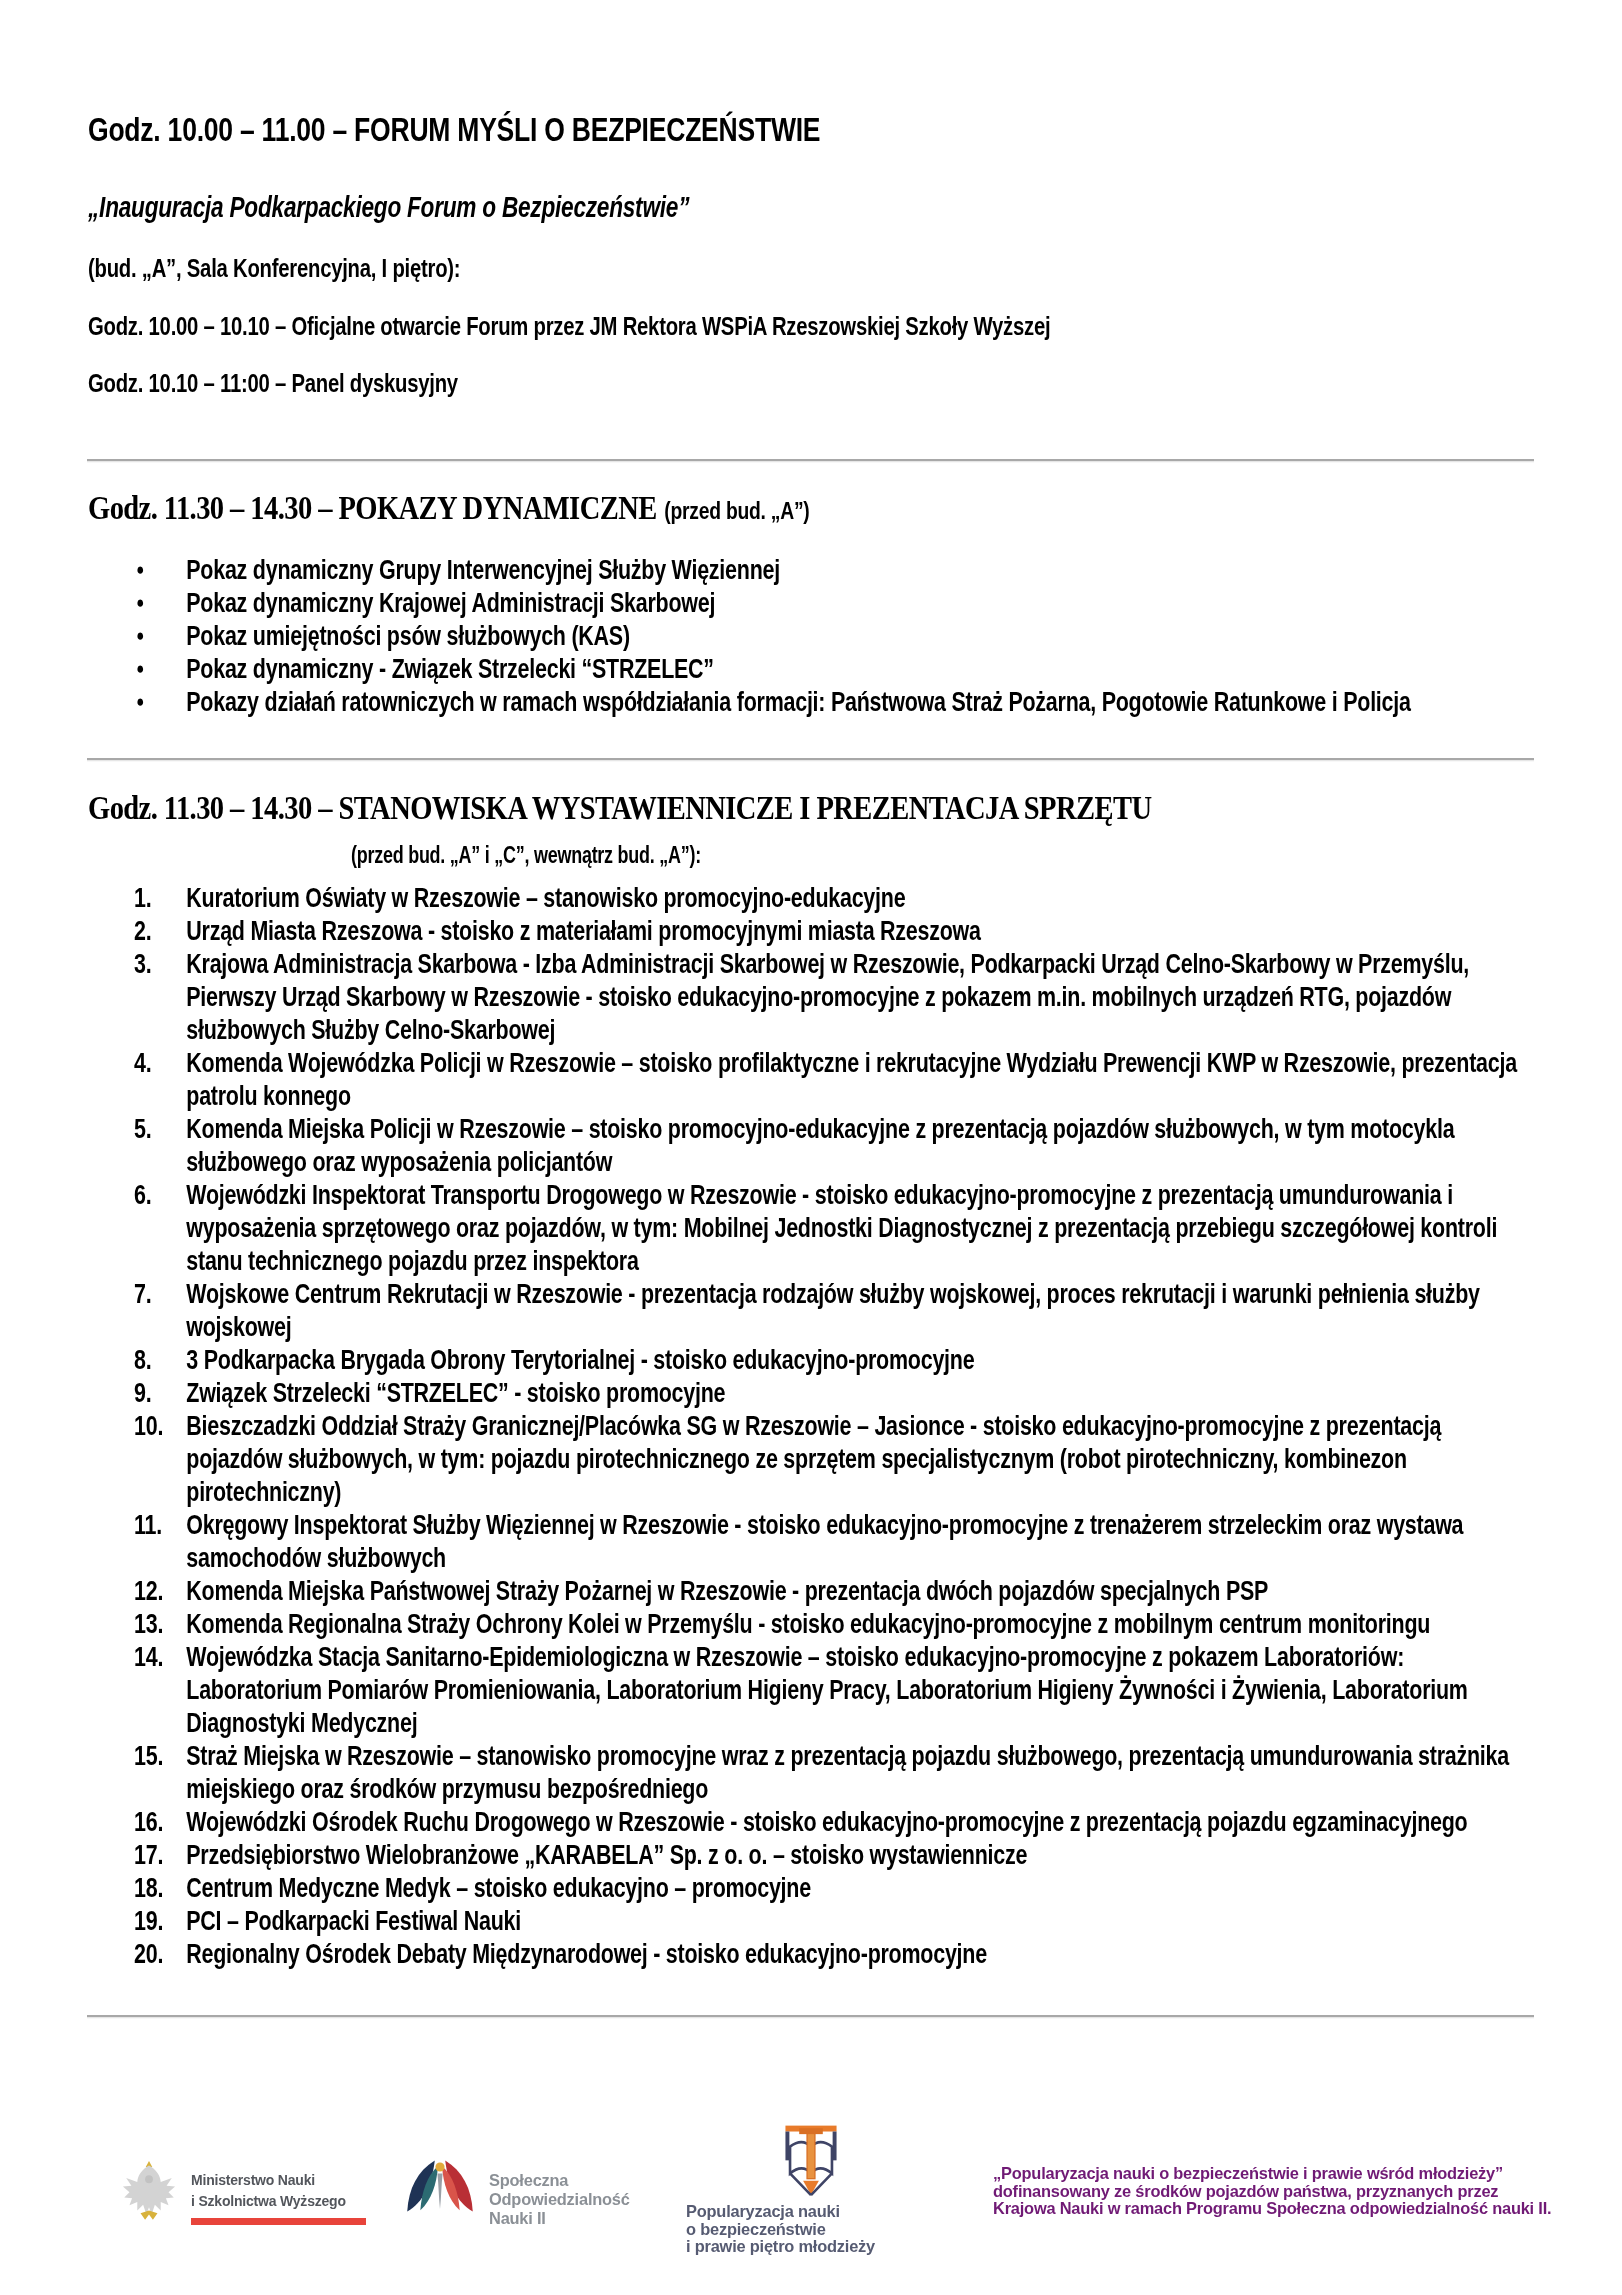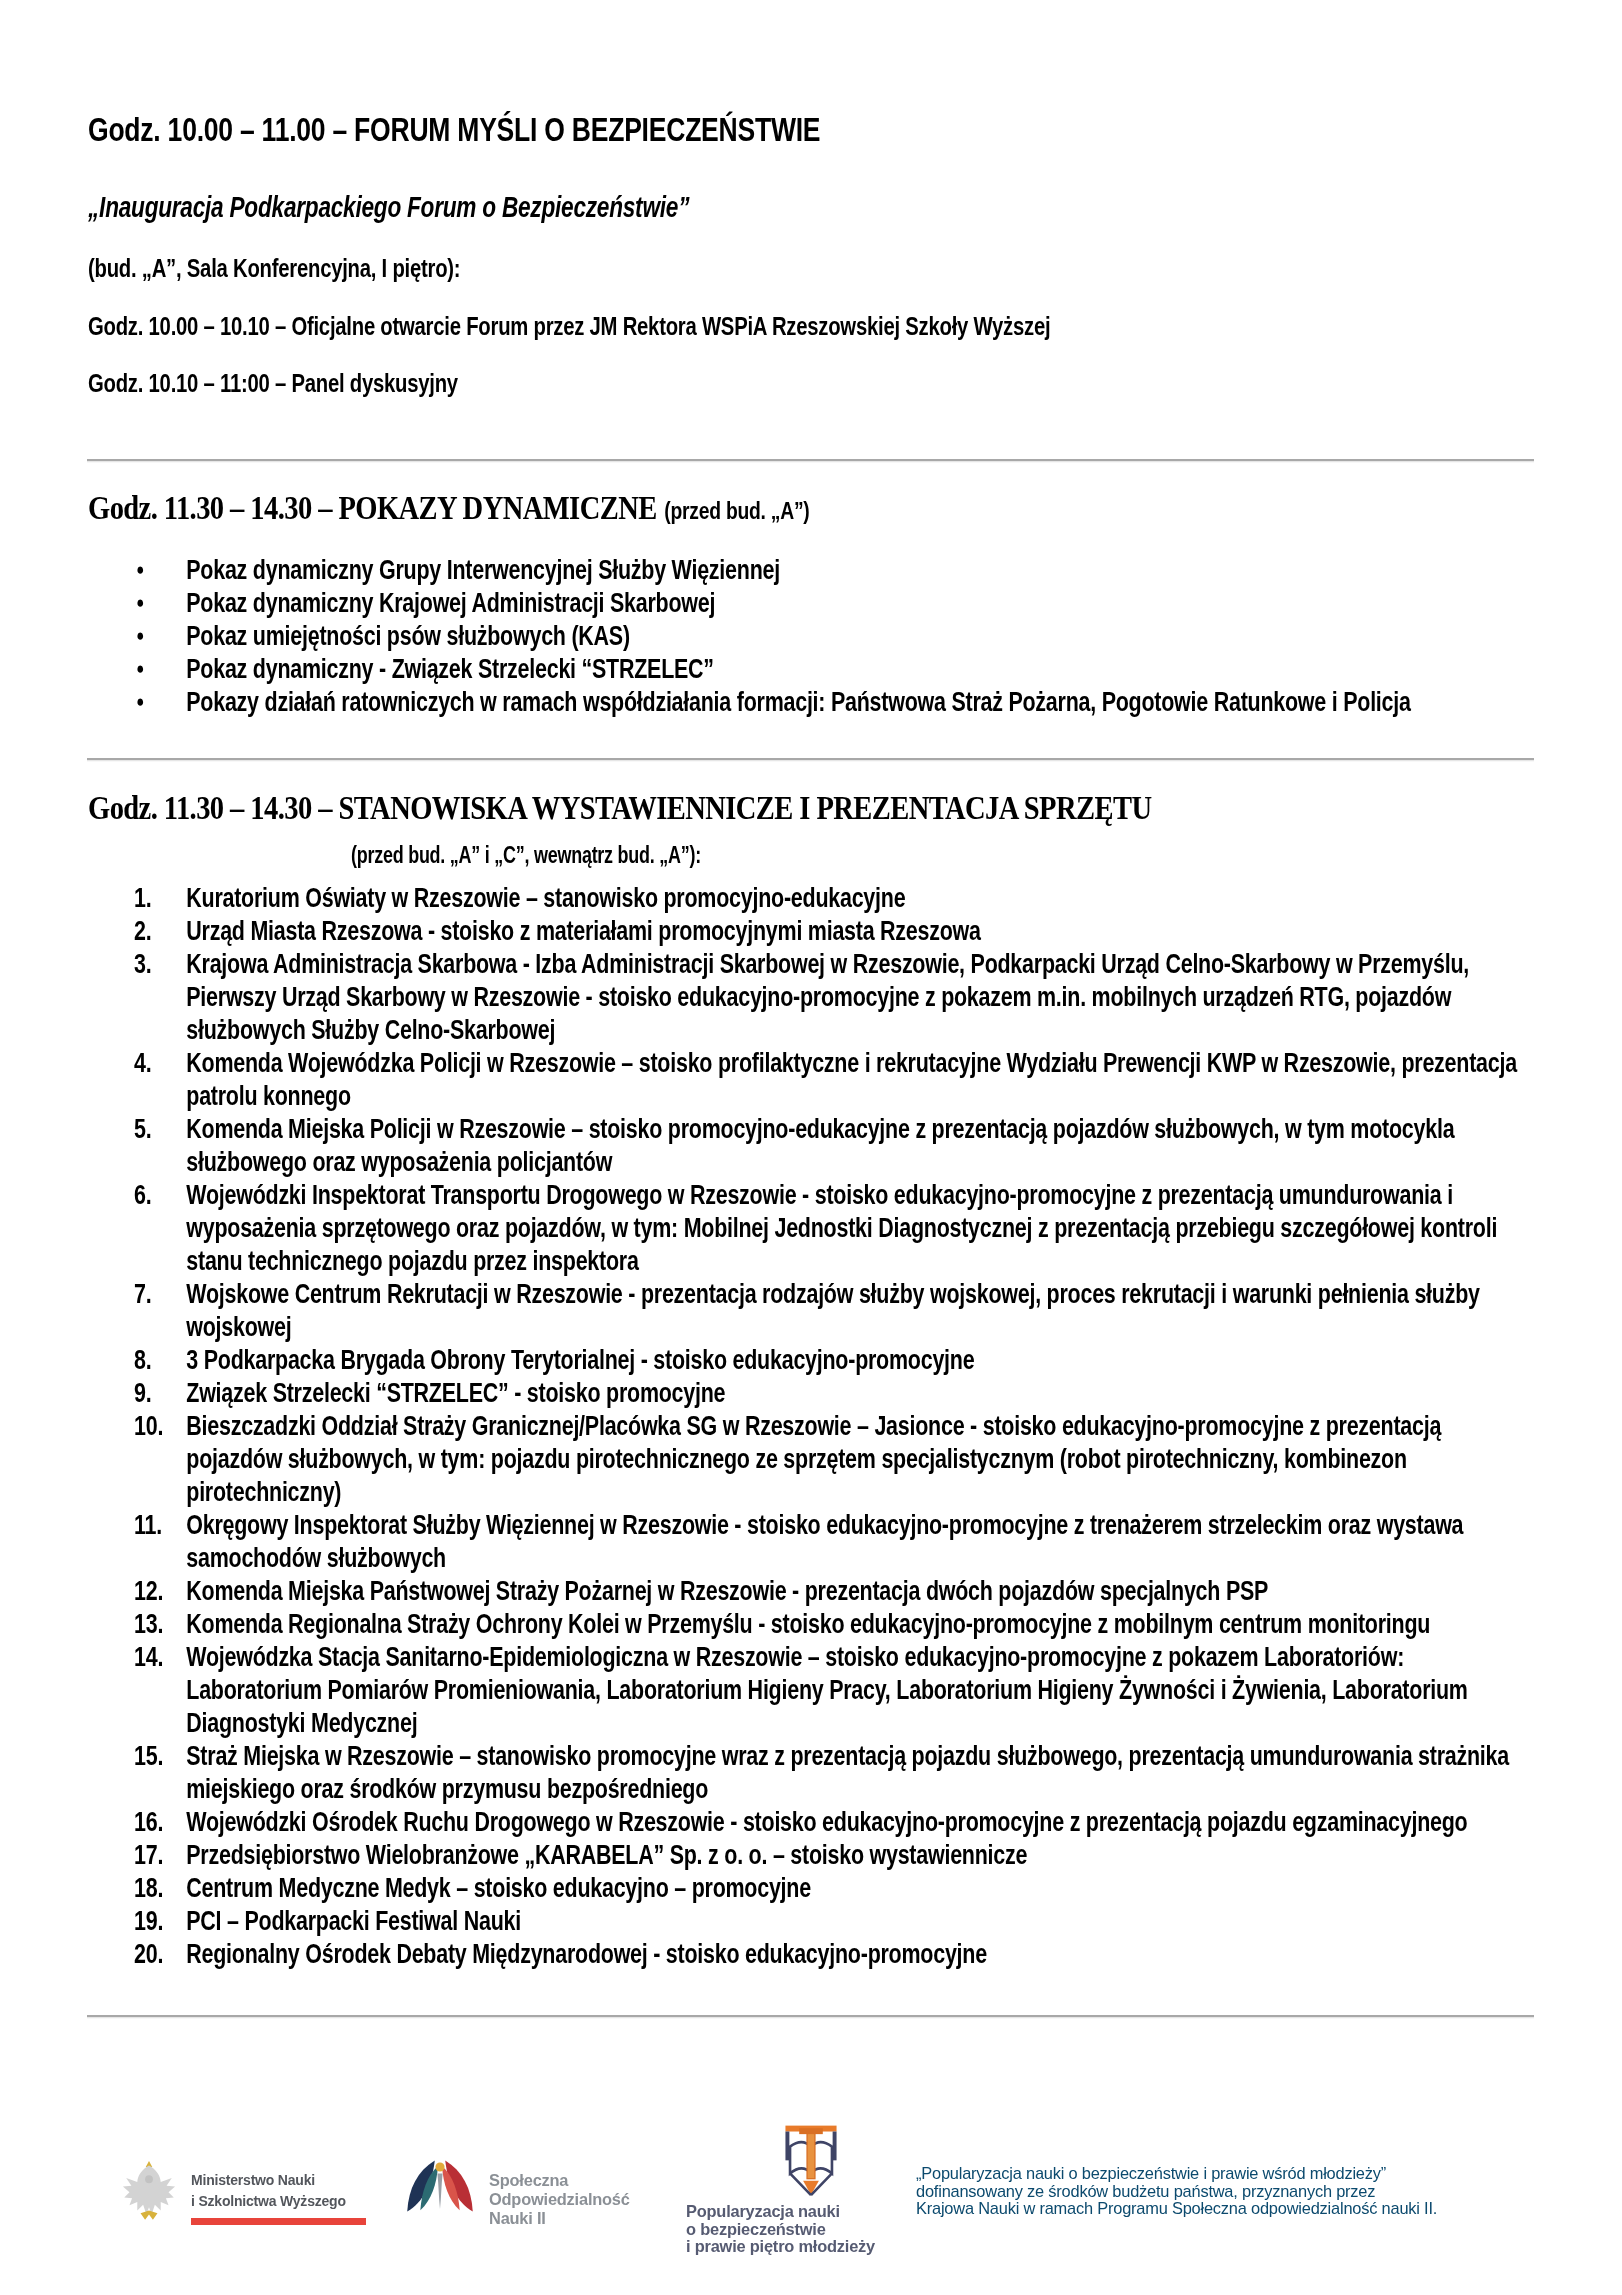--- a/index.html
+++ b/index.html
@@ -75,22 +75,22 @@
     position:absolute; left:489px; top:2171px;
     font-size:16.4px; line-height:19px; color:#8b9096; font-weight:bold;
     letter-spacing:-0.2px;
   }
   .pop-name{
     position:absolute; left:686px; top:2203px; width:249px;
     font-size:16.4px; line-height:17.7px; color:#565b72; font-weight:bold;
     text-align:left; letter-spacing:-0.2px;
   }
   .credit{
-    position:absolute; left:916px; top:2165px;
-    font-size:16.4px; line-height:17.7px; color:#0c4a6e; font-weight:normal;
+    position:absolute; left:993px; top:2165px;
+    font-size:16.4px; line-height:17.7px; color:#701a75; font-weight:bold;
     letter-spacing:-0.2px;
   }
 </style>
 </head>
 <body>
 
 <div class="page">
 
   <div class="abs cond h1" style="left:88px; top:110px;">Godz. 10.00 – 11.00 –  FORUM MYŚLI O BEZPIECZEŃSTWIE</div>
   <div class="abs cond subtitle" style="left:88px; top:191px;">„Inauguracja Podkarpackiego Forum o Bezpieczeństwie”</div>
@@ -288,18 +288,18 @@
     </svg>
   </div>
   <div class="pop-name">
     <div>Popularyzacja nauki</div>
     <div>o bezpieczeństwie</div>
     <div>i prawie piętro młodzieży</div>
   </div>
 
   <div class="credit">
     <div>„Popularyzacja nauki o bezpieczeństwie i prawie wśród młodzieży”</div>
-    <div>dofinansowany ze środków budżetu państwa, przyznanych przez</div>
+    <div>dofinansowany ze środków pojazdów państwa, przyznanych przez</div>
     <div>Krajowa Nauki w ramach Programu Społeczna odpowiedzialność nauki II.</div>
   </div>
 
 </div>
 
 
 </body></html>

